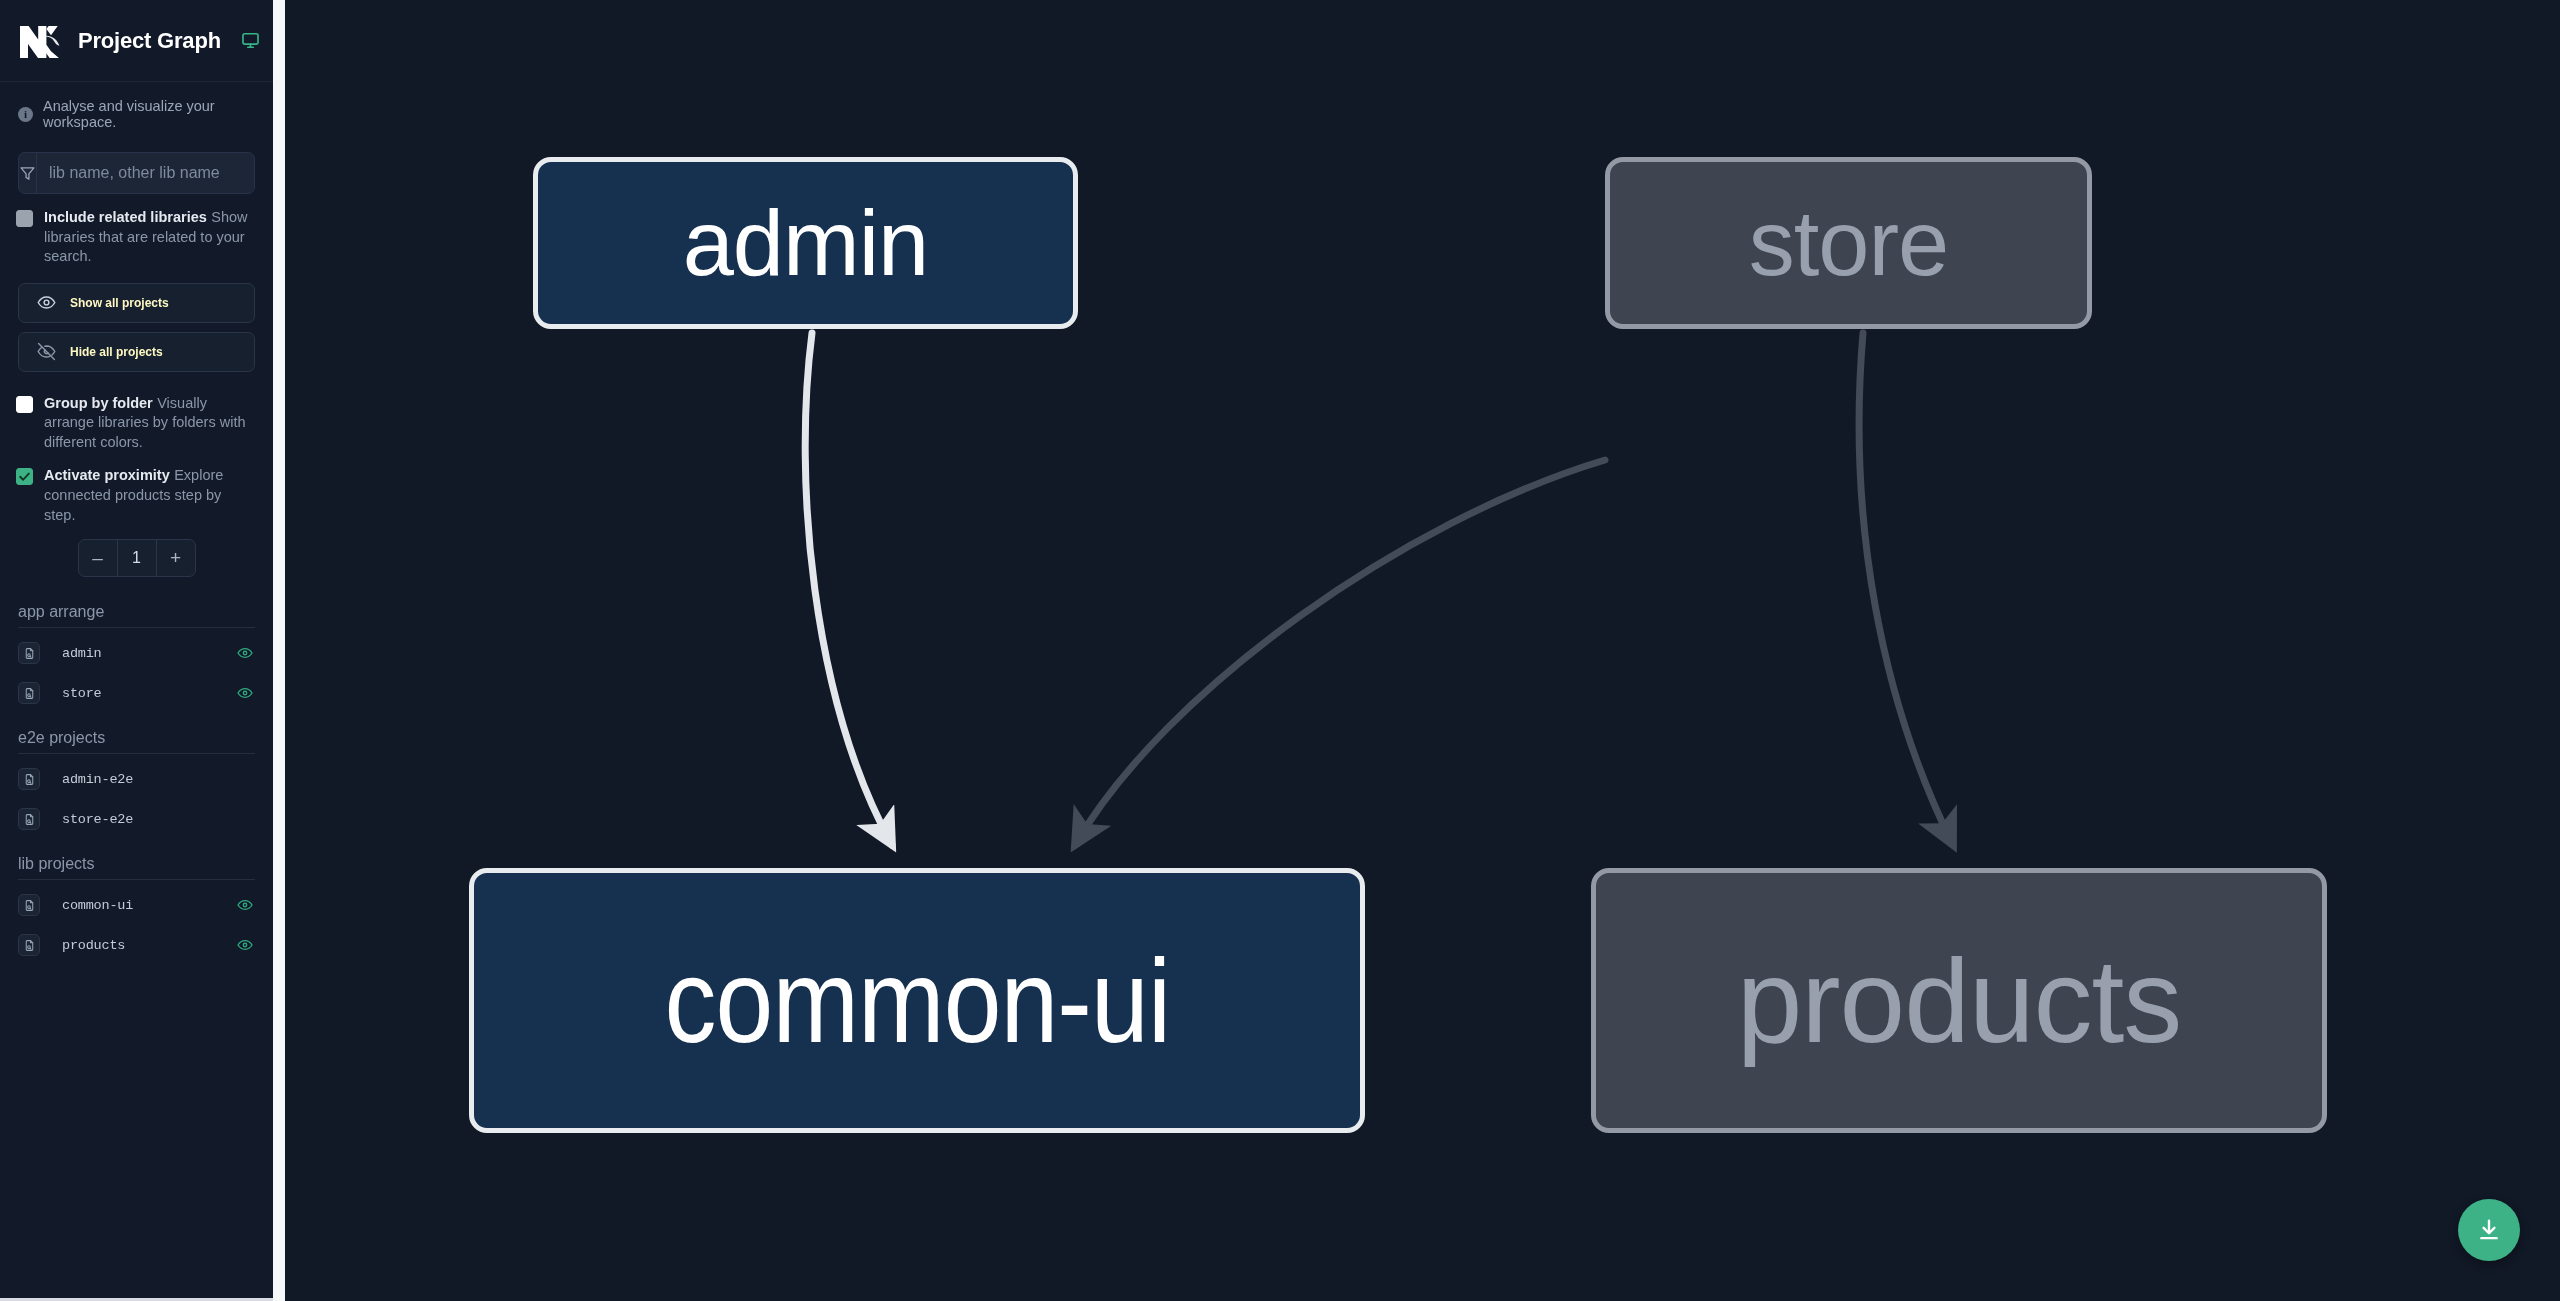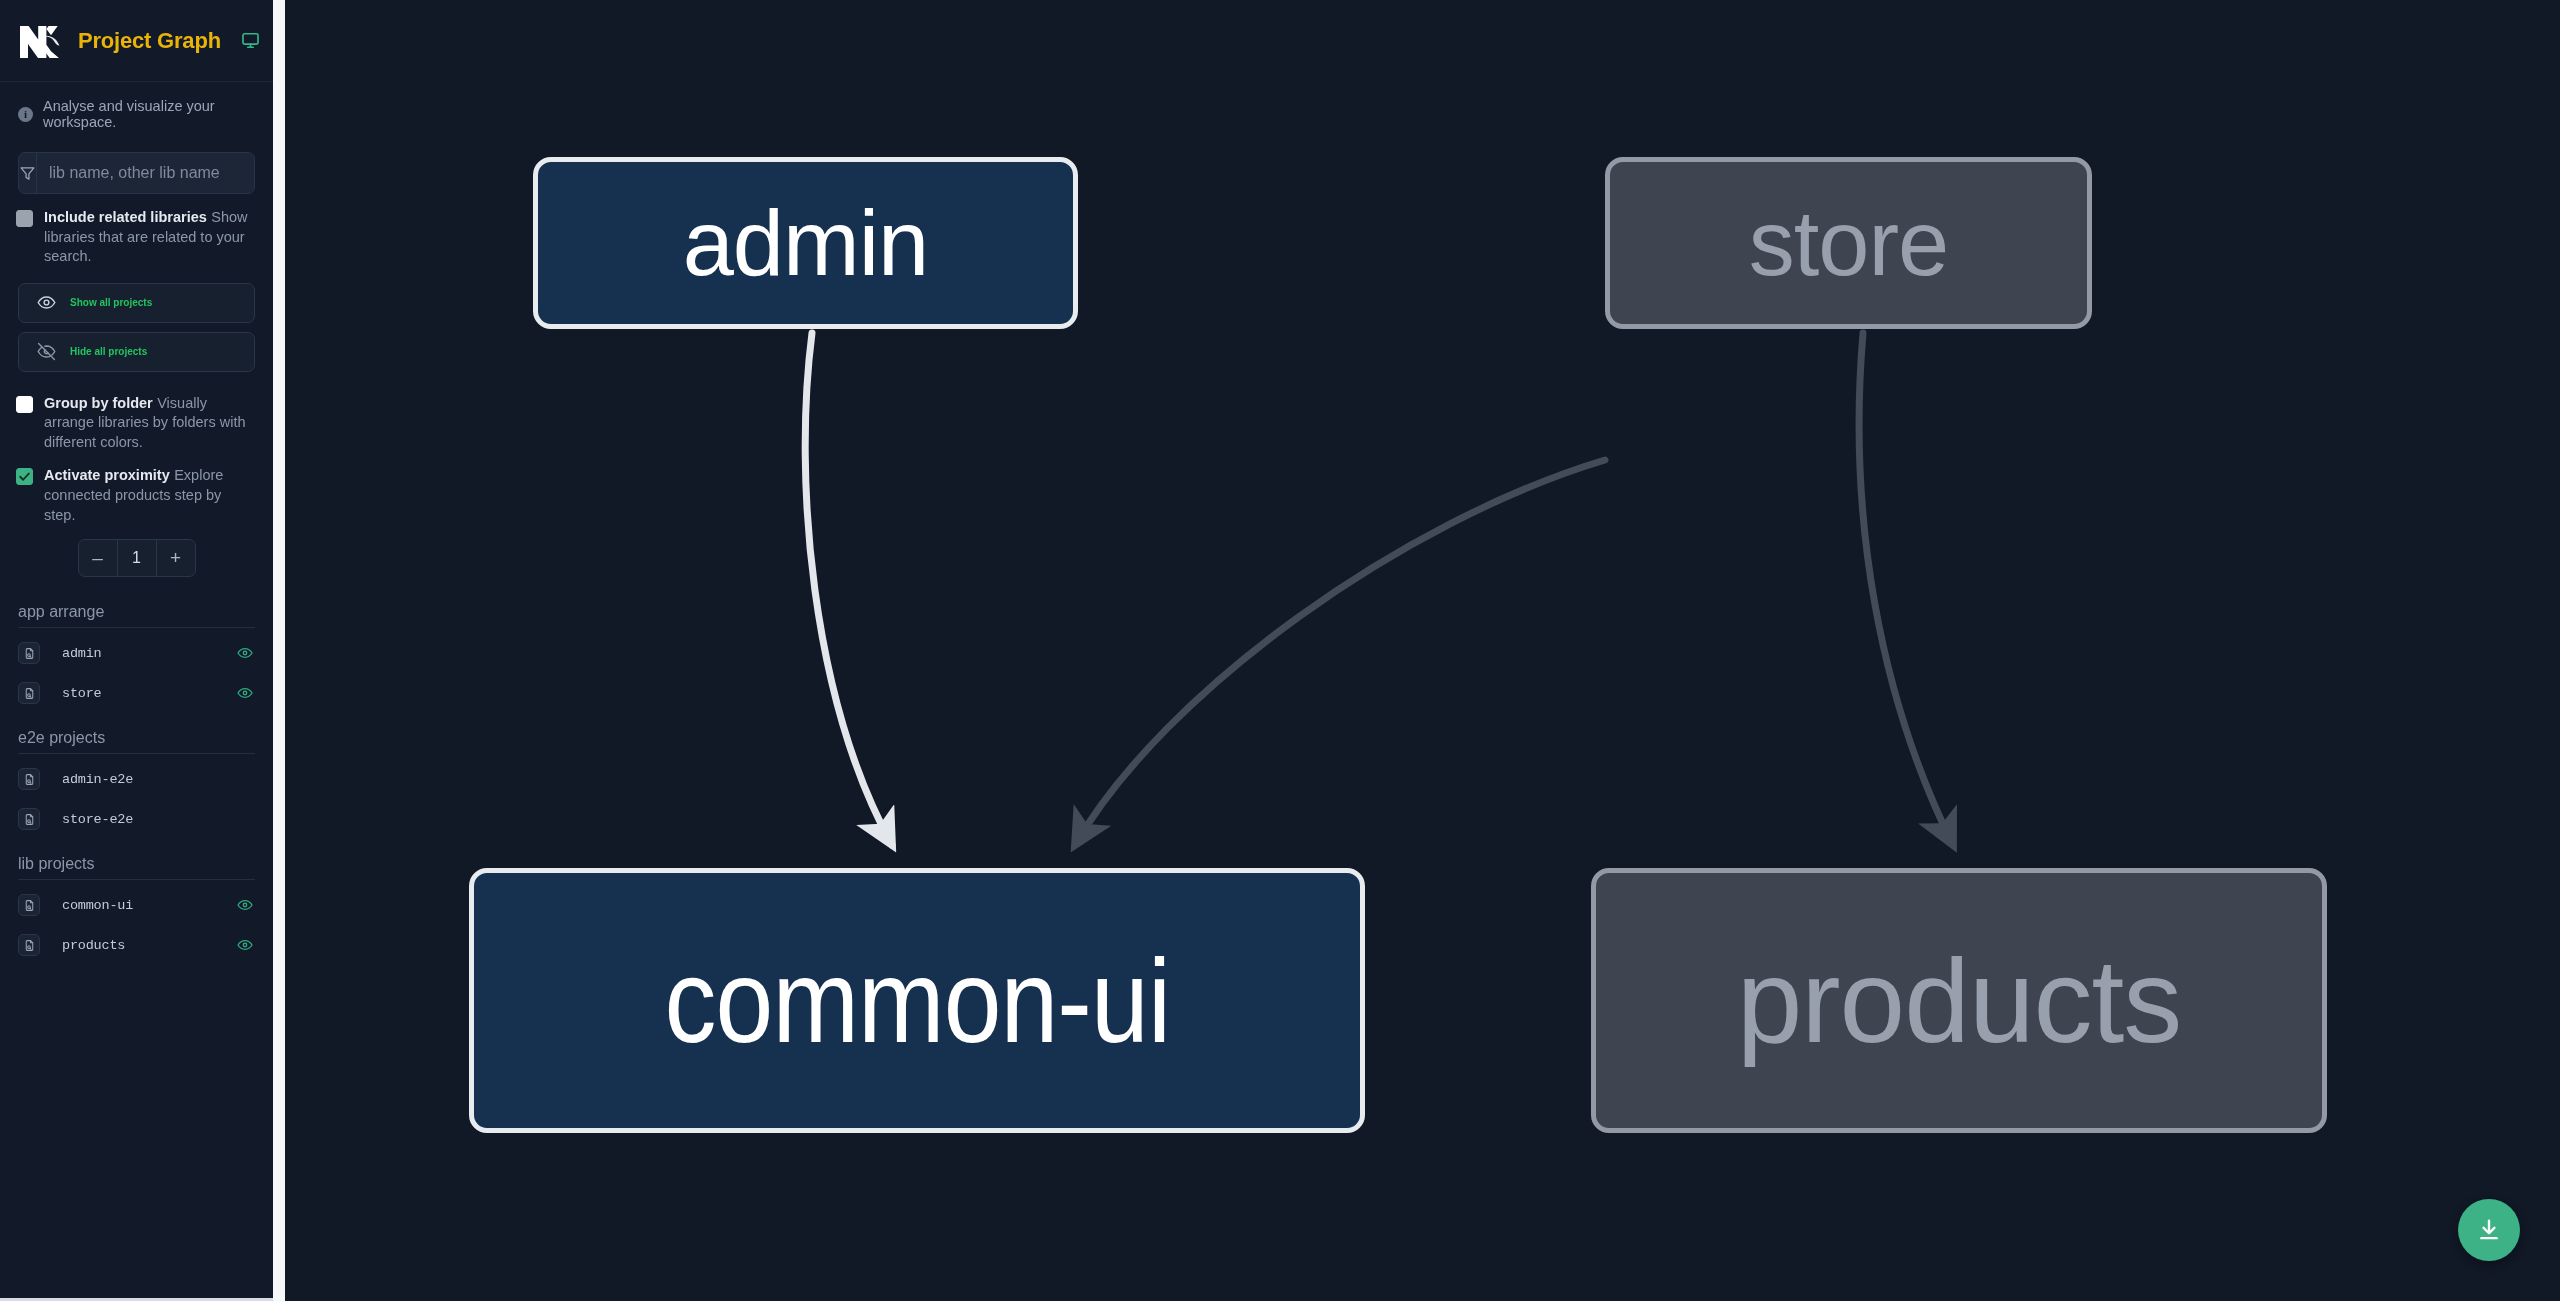--- a/index.html
+++ b/index.html
@@ -26,21 +26,21 @@
   }
 
   .logo-row {
     height: 82px; flex: 0 0 82px;
     display: flex; align-items: center; gap: 14px;
     padding: 0 18px;
     border-bottom: 1px solid #1e2738;
   }
   .nx-logo { width: 46px; height: 38px; flex: 0 0 46px; }
   .app-title {
-    color: #eab308; font-size: 22px; font-weight: 700;
+    color: #ffffff; font-size: 22px; font-weight: 700;
     letter-spacing: -0.2px; white-space: nowrap;
   }
   .monitor-icon { margin-left: 6px; display:flex; }
 
   .tagline-row {
     display: flex; align-items: center; gap: 10px;
     padding: 16px 18px 14px 18px;
     color: #9aa6b8; font-size: 14.5px;
   }
   .info-dot {
@@ -82,21 +82,21 @@
   .opt-text { flex: 1; }
   .opt-title { color: #e6eaf0; font-size: 14.5px; font-weight: 700; line-height: 1.32; }
   .opt-desc { color: #8b97a9; font-size: 14.5px; line-height: 1.35; margin-top: 1px; }
 
   .btn-stack { padding: 16px 18px 0 18px; display: flex; flex-direction: column; gap: 9px; }
   .ghost-btn {
     height: 40px; border: 1px solid #2a3549; border-radius: 7px;
     background: #16202f; display: flex; align-items: center; gap: 14px;
     padding: 0 18px; cursor: pointer;
   }
-  .ghost-btn-label { color: #22c55e; font-size: 10px; font-weight: 700; }
+  .ghost-btn-label { color: #fef9c3; font-size: 12px; font-weight: 700; }
 
   .stepper {
     margin: 14px 18px 0 18px;
     height: 38px; display: flex; align-self: center;
     border: 1px solid #2a3549; border-radius: 7px; overflow: hidden;
     background: #16202f; width: 118px;
   }
   .step-btn {
     flex: 1; display: flex; align-items: center; justify-content: center;
     color: #aab4c4; font-size: 19px; cursor: pointer;

